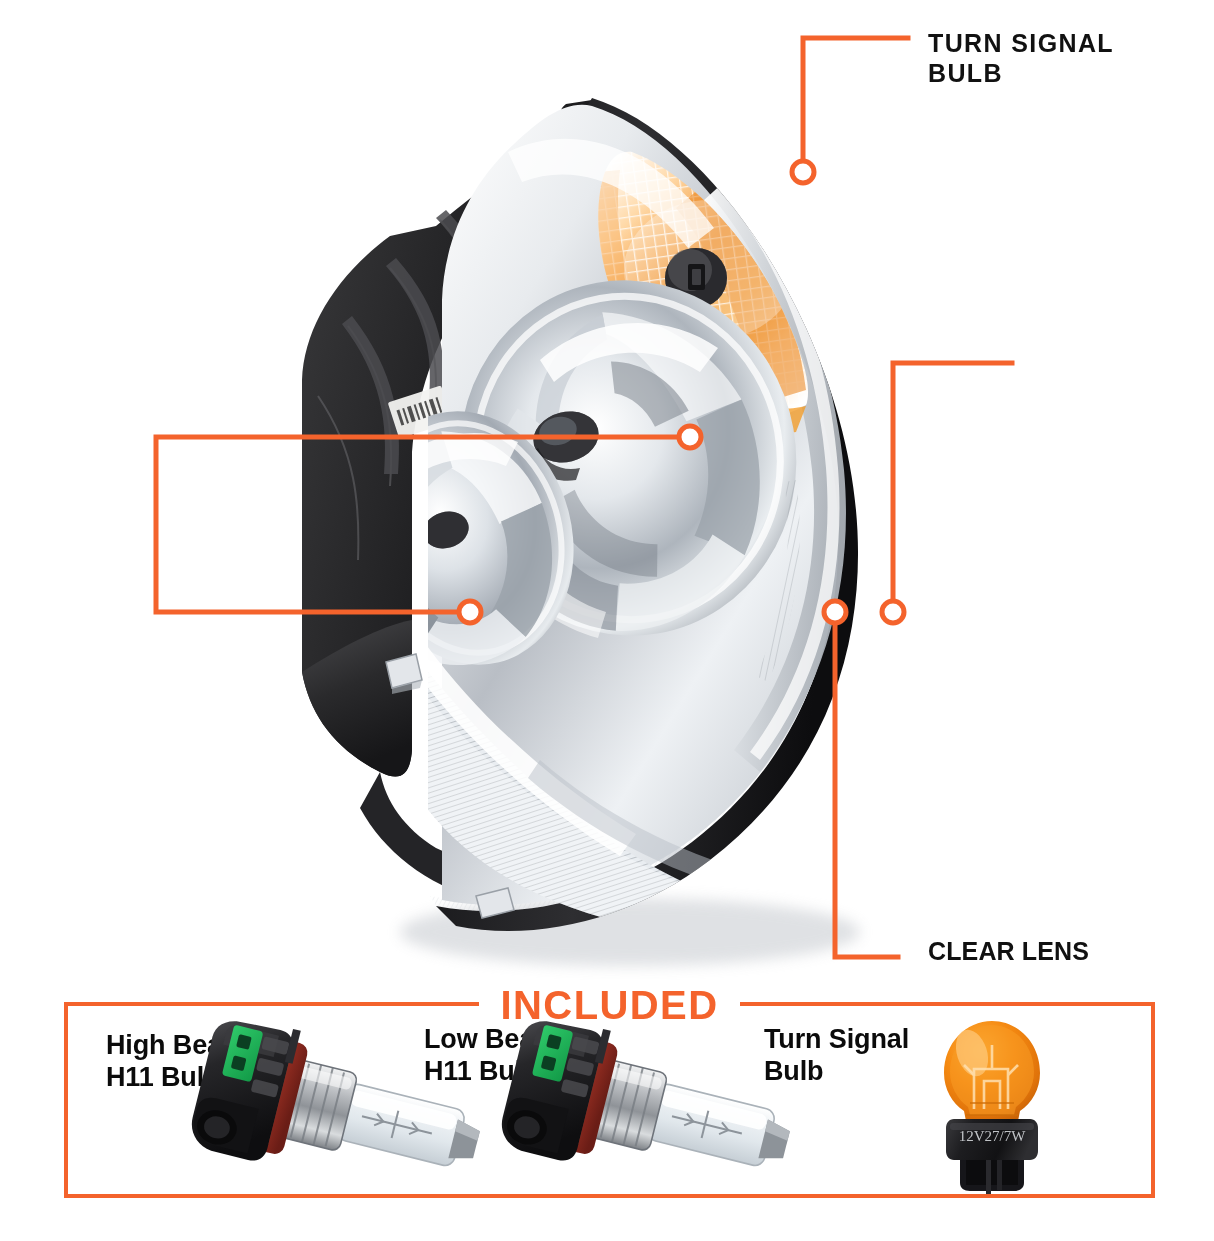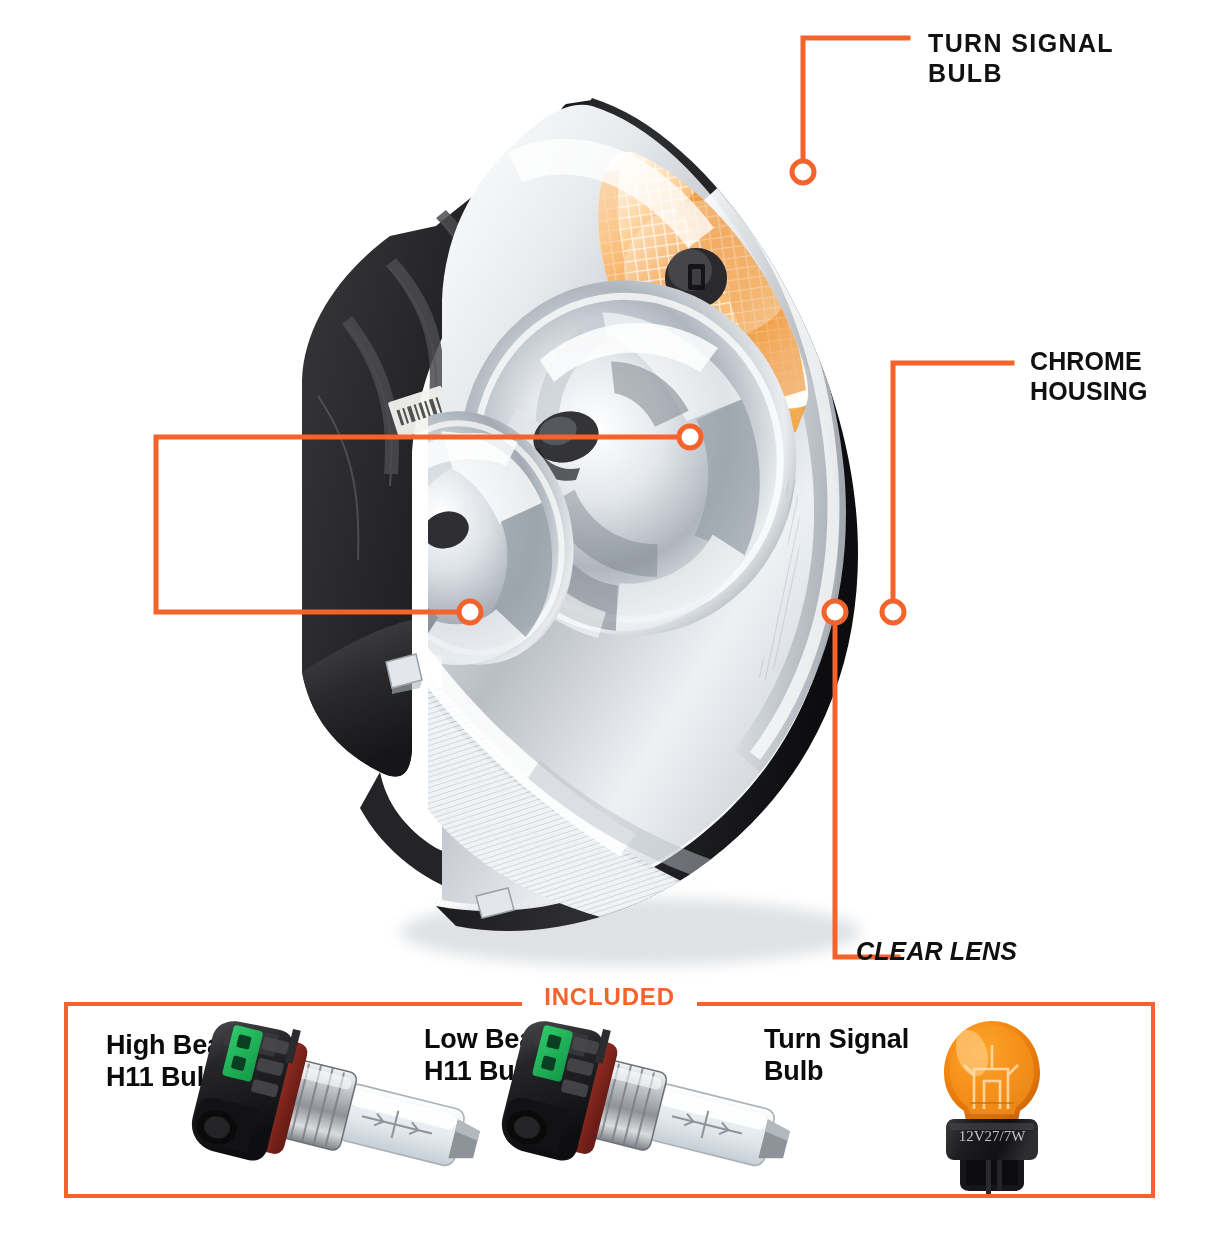--- a/index.html
+++ b/index.html
@@ -42,21 +42,21 @@
   #included-title {
     position:absolute; left:0; right:0; top:-22px;
     text-align:center; pointer-events:none;
   }
   #included-title span {
     display:inline-block;
     background:#ffffff;
     padding:0 22px;
     color:#F4632C;
     font-weight:700;
-    font-size:24px;
+    font-size:40px;
     letter-spacing:0.035em;
     font-family:"Liberation Sans", sans-serif;
     line-height:1;
     transform:translateY(1px);
   }
   .inc-caption {
     position:absolute;
     font-family:"Liberation Sans", sans-serif;
     font-weight:700;
     font-size:27px;
@@ -363,24 +363,22 @@
       <circle cx="893" cy="612" r="11" fill="#ffffff" stroke="#F4632C" stroke-width="5"></circle>
       <circle cx="835" cy="612" r="11" fill="#ffffff" stroke="#F4632C" stroke-width="5"></circle>
       <circle cx="690" cy="437" r="11" fill="#ffffff" stroke="#F4632C" stroke-width="5"></circle>
       <circle cx="470" cy="612" r="11" fill="#ffffff" stroke="#F4632C" stroke-width="5"></circle>
     </g>
   </svg>
 
   <div class="callout-label" style="left:928px; top:28px;">TURN SIGNAL
 BULB</div>
 
-  <div class="callout-label tight" style="left:1030px; top:346px;">CHROME
-HOUSING</div>
-
-  <div class="callout-label tight" style="left:856px; top:936px;font-style:italic;">CLEAR LENS</div>
+
+  <div class="callout-label tight" style="left:928px; top:936px;">CLEAR LENS</div>
 
 
   <div id="included-box">
     <div id="included-title">
       <span>INCLUDED</span>
     </div>
   </div>
 
   <div class="inc-caption" style="left:106px; top:1030px;">High Beam
 H11 Bulb</div>

